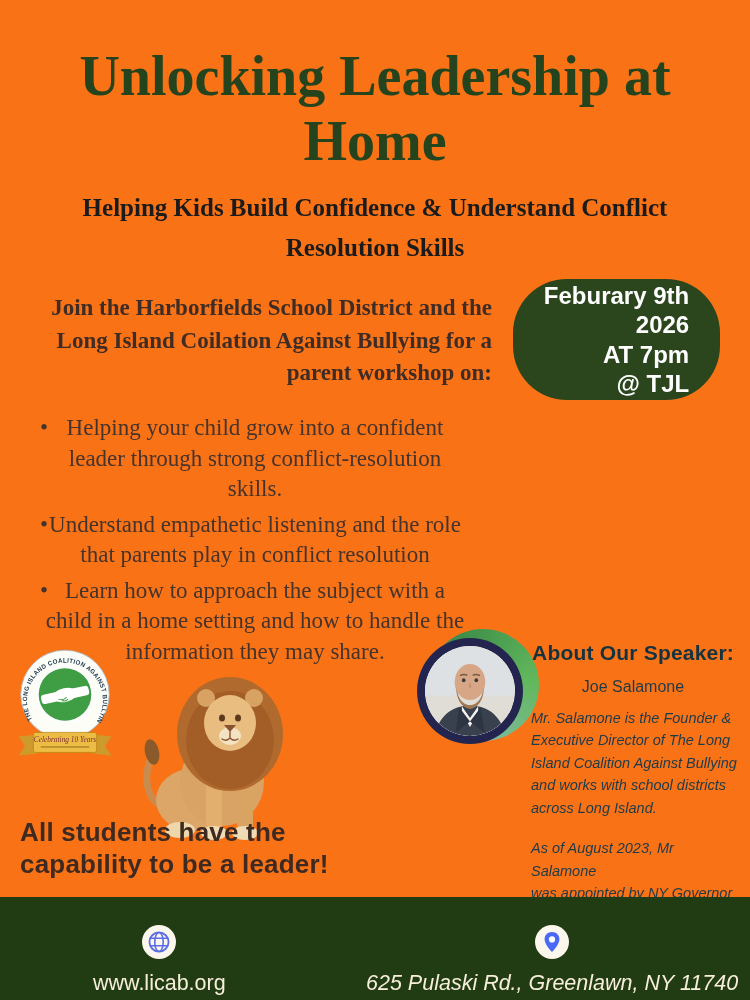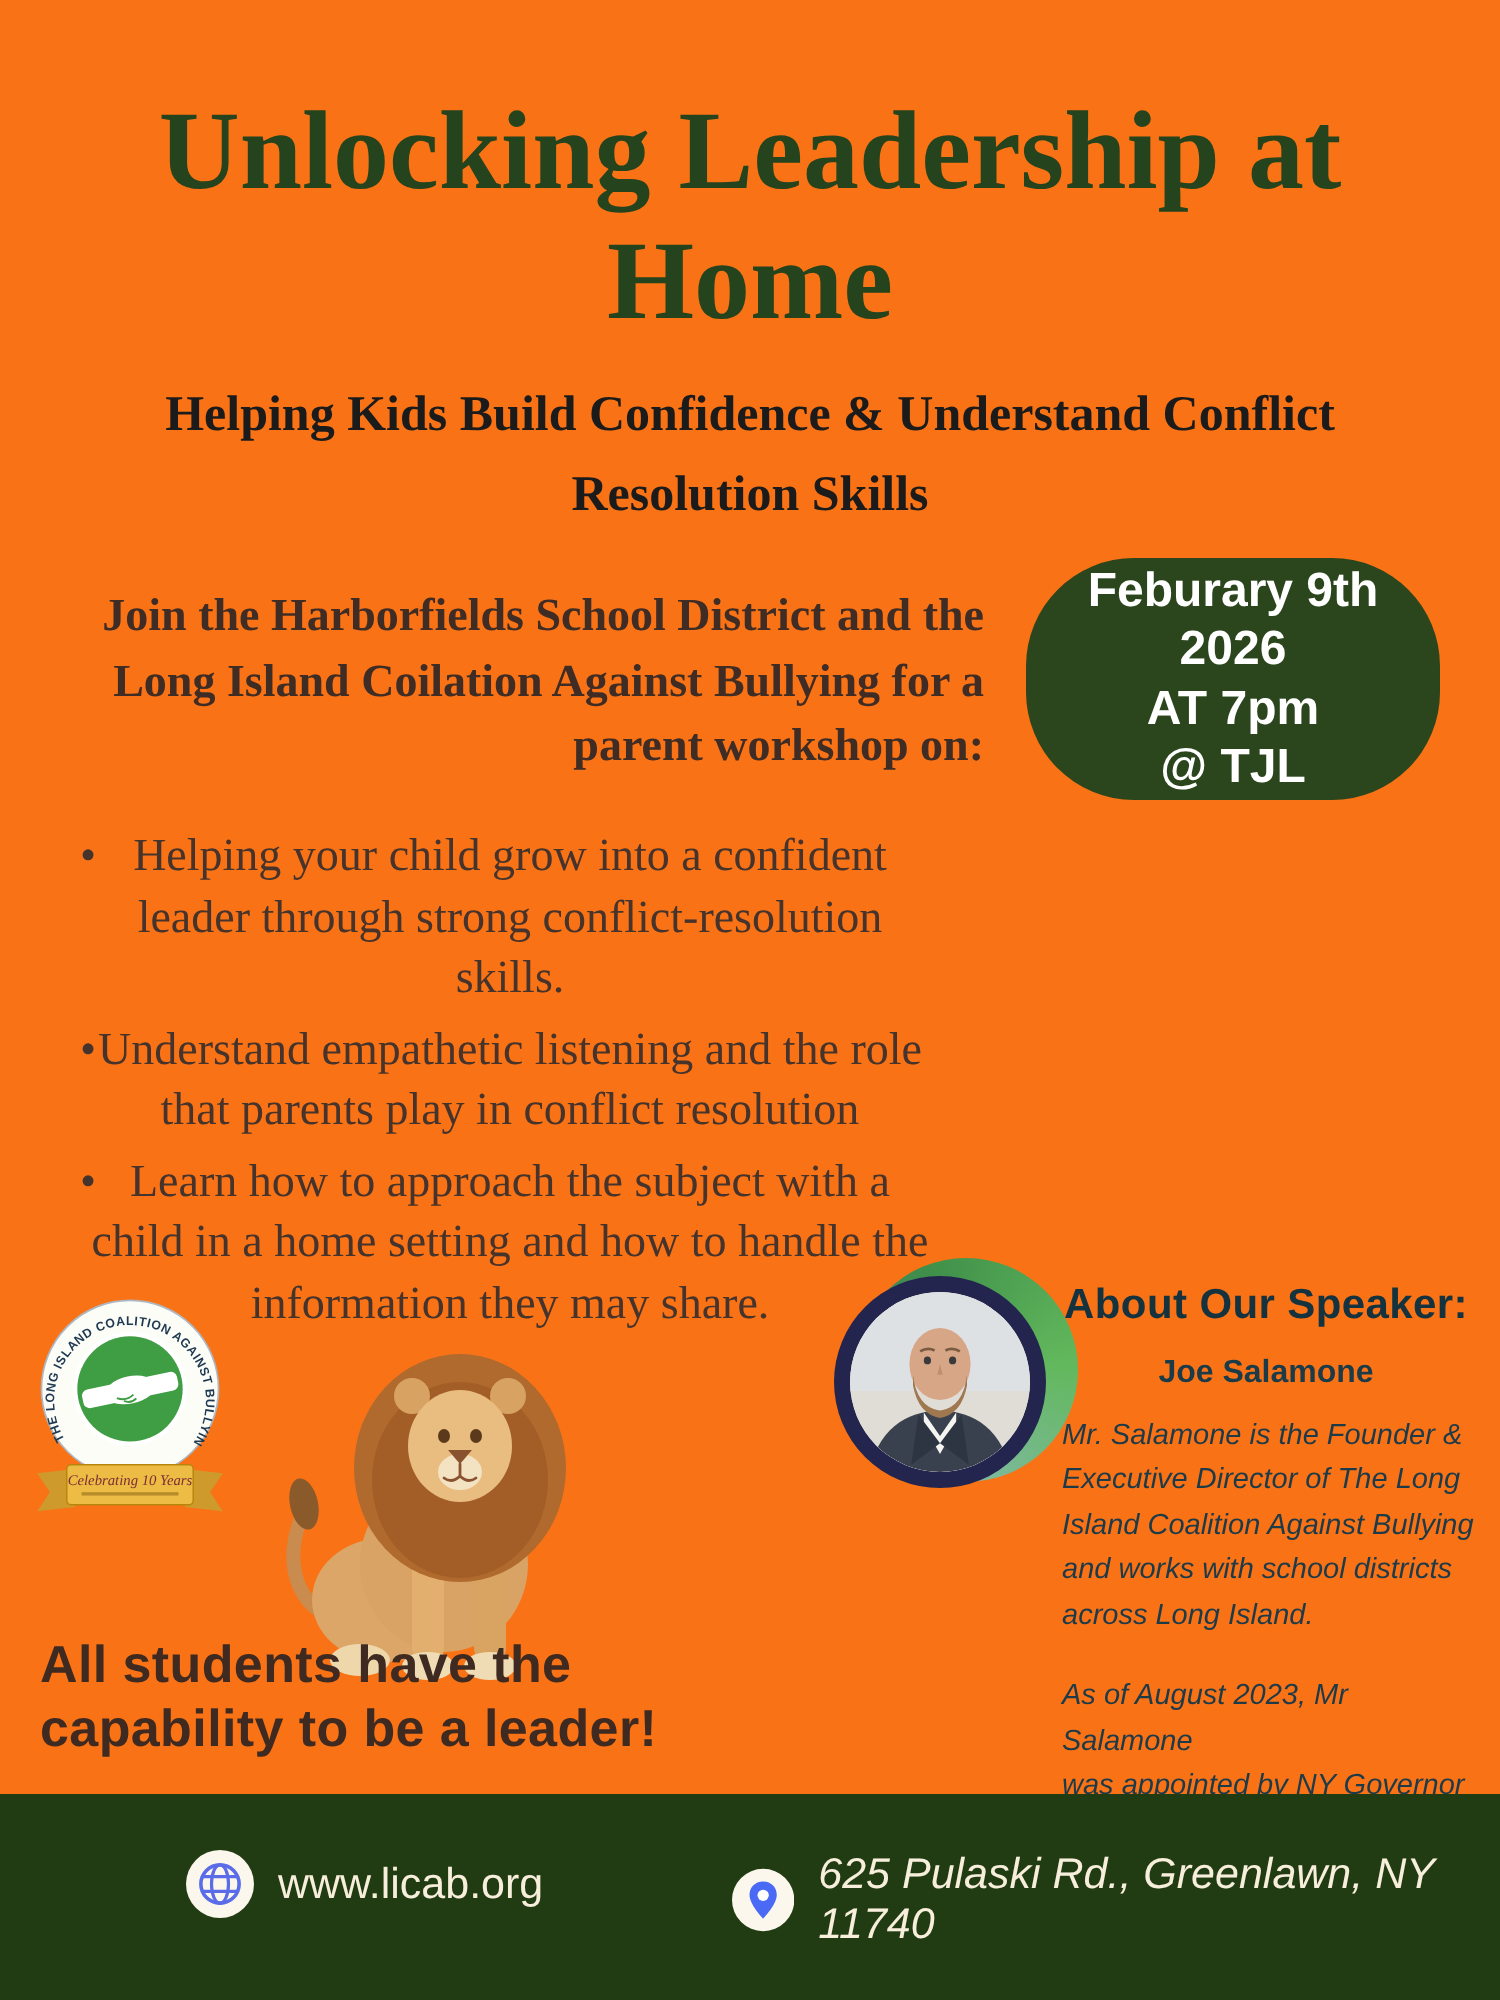--- a/index.html
+++ b/index.html
@@ -26,21 +26,21 @@
   .intro {
     position:absolute; top:292px; left:16px; width:476px;
     font-family:"Liberation Serif", serif; font-weight:bold;
     font-size:23px; line-height:1.42; text-align:right; color:#3f2c25;
   }
 
   
   .badge {
     position:absolute; left:513px; top:279px; width:207px; height:121px;
     background:#2b451d; border-radius:54px;
-    display:flex; align-items:center; justify-content:center; text-align:center;
+    display:flex; align-items:center; justify-content:center; text-align:right;
     color:#ffffff; font-weight:bold; font-size:24px; line-height:1.22;
   }
 
   
   .bullets {
     position:absolute; top:413px; left:18px; width:474px;
     font-family:"Liberation Serif", serif; font-size:23px;
     line-height:1.33; color:#46332b; list-style:none;
   }
   .bullets li { position:relative; text-align:center; padding:0 26px; margin-bottom:5px; }
@@ -71,35 +71,35 @@
     position:absolute; left:0; top:9px; width:106px; height:106px; border-radius:50%;
     background:#23254f;
   }
   .photo {
     position:absolute; inset:8px; border-radius:50%; overflow:hidden; background:#e3e0da;
   }
   .speaker-head {
     position:absolute; left:532px; top:641px; width:202px; text-align:center;
   }
   .speaker-heading { font-weight:bold; font-size:21px; color:#14333f; letter-spacing:0.2px;text-align:right; }
-  .speaker-name { margin-top:13px; font-weight:bold; font-size:16px; color:#1c3b49; }
+  .speaker-name { margin-top:13px; font-weight:normal; font-size:16px; color:#1c3b49; }
   .bio {
     position:absolute; left:531px; top:707px; width:212px;
     font-style:italic; font-size:14.5px; line-height:1.55; color:#1d3a49; font-weight:500;
   }
   .bio p + p { margin-top:18px; }
 
   
   .footer {
     position:absolute; left:0; top:897px; width:750px; height:103px;
     background:#213c13;
   }
   .footer-item {
     position:absolute; top:28px; display:flex; align-items:center; gap:12px;
-    color:#f7eedb; font-size:21.5px;
+    color:#f7eedb; font-size:21.5px;flex-direction:column;
   }
   .footer-item.website { left:93px; }
   .footer-item.address { left:366px;font-style:italic; }
   .icon-circle { width:34px; height:34px; }
 </style>
 </head>
 <body>
 
 <div class="page">
 

